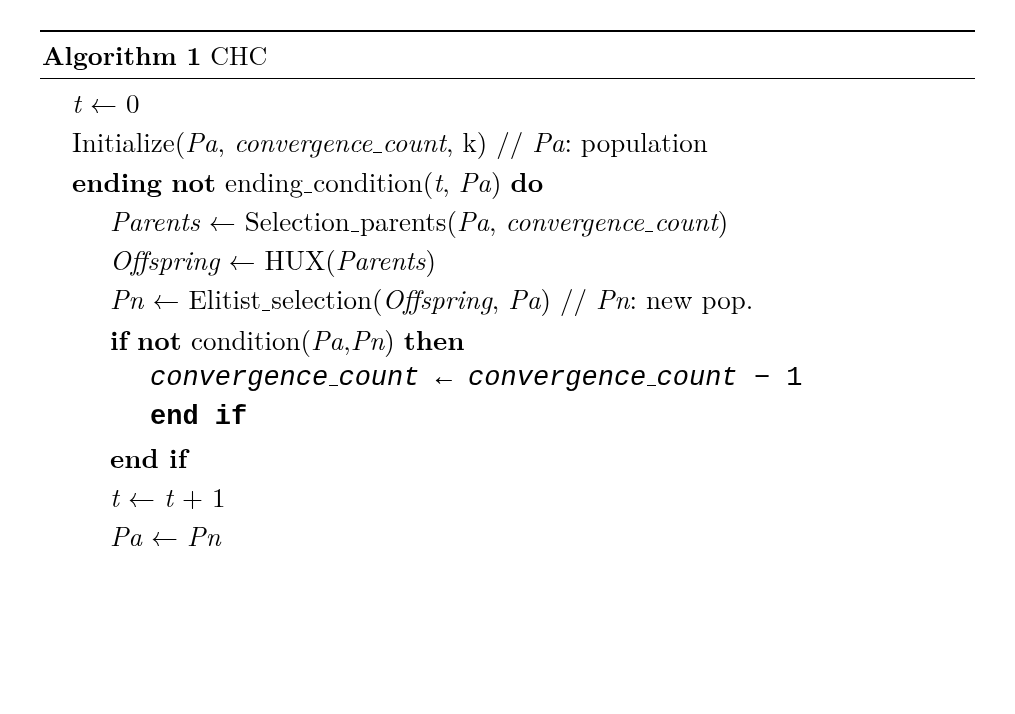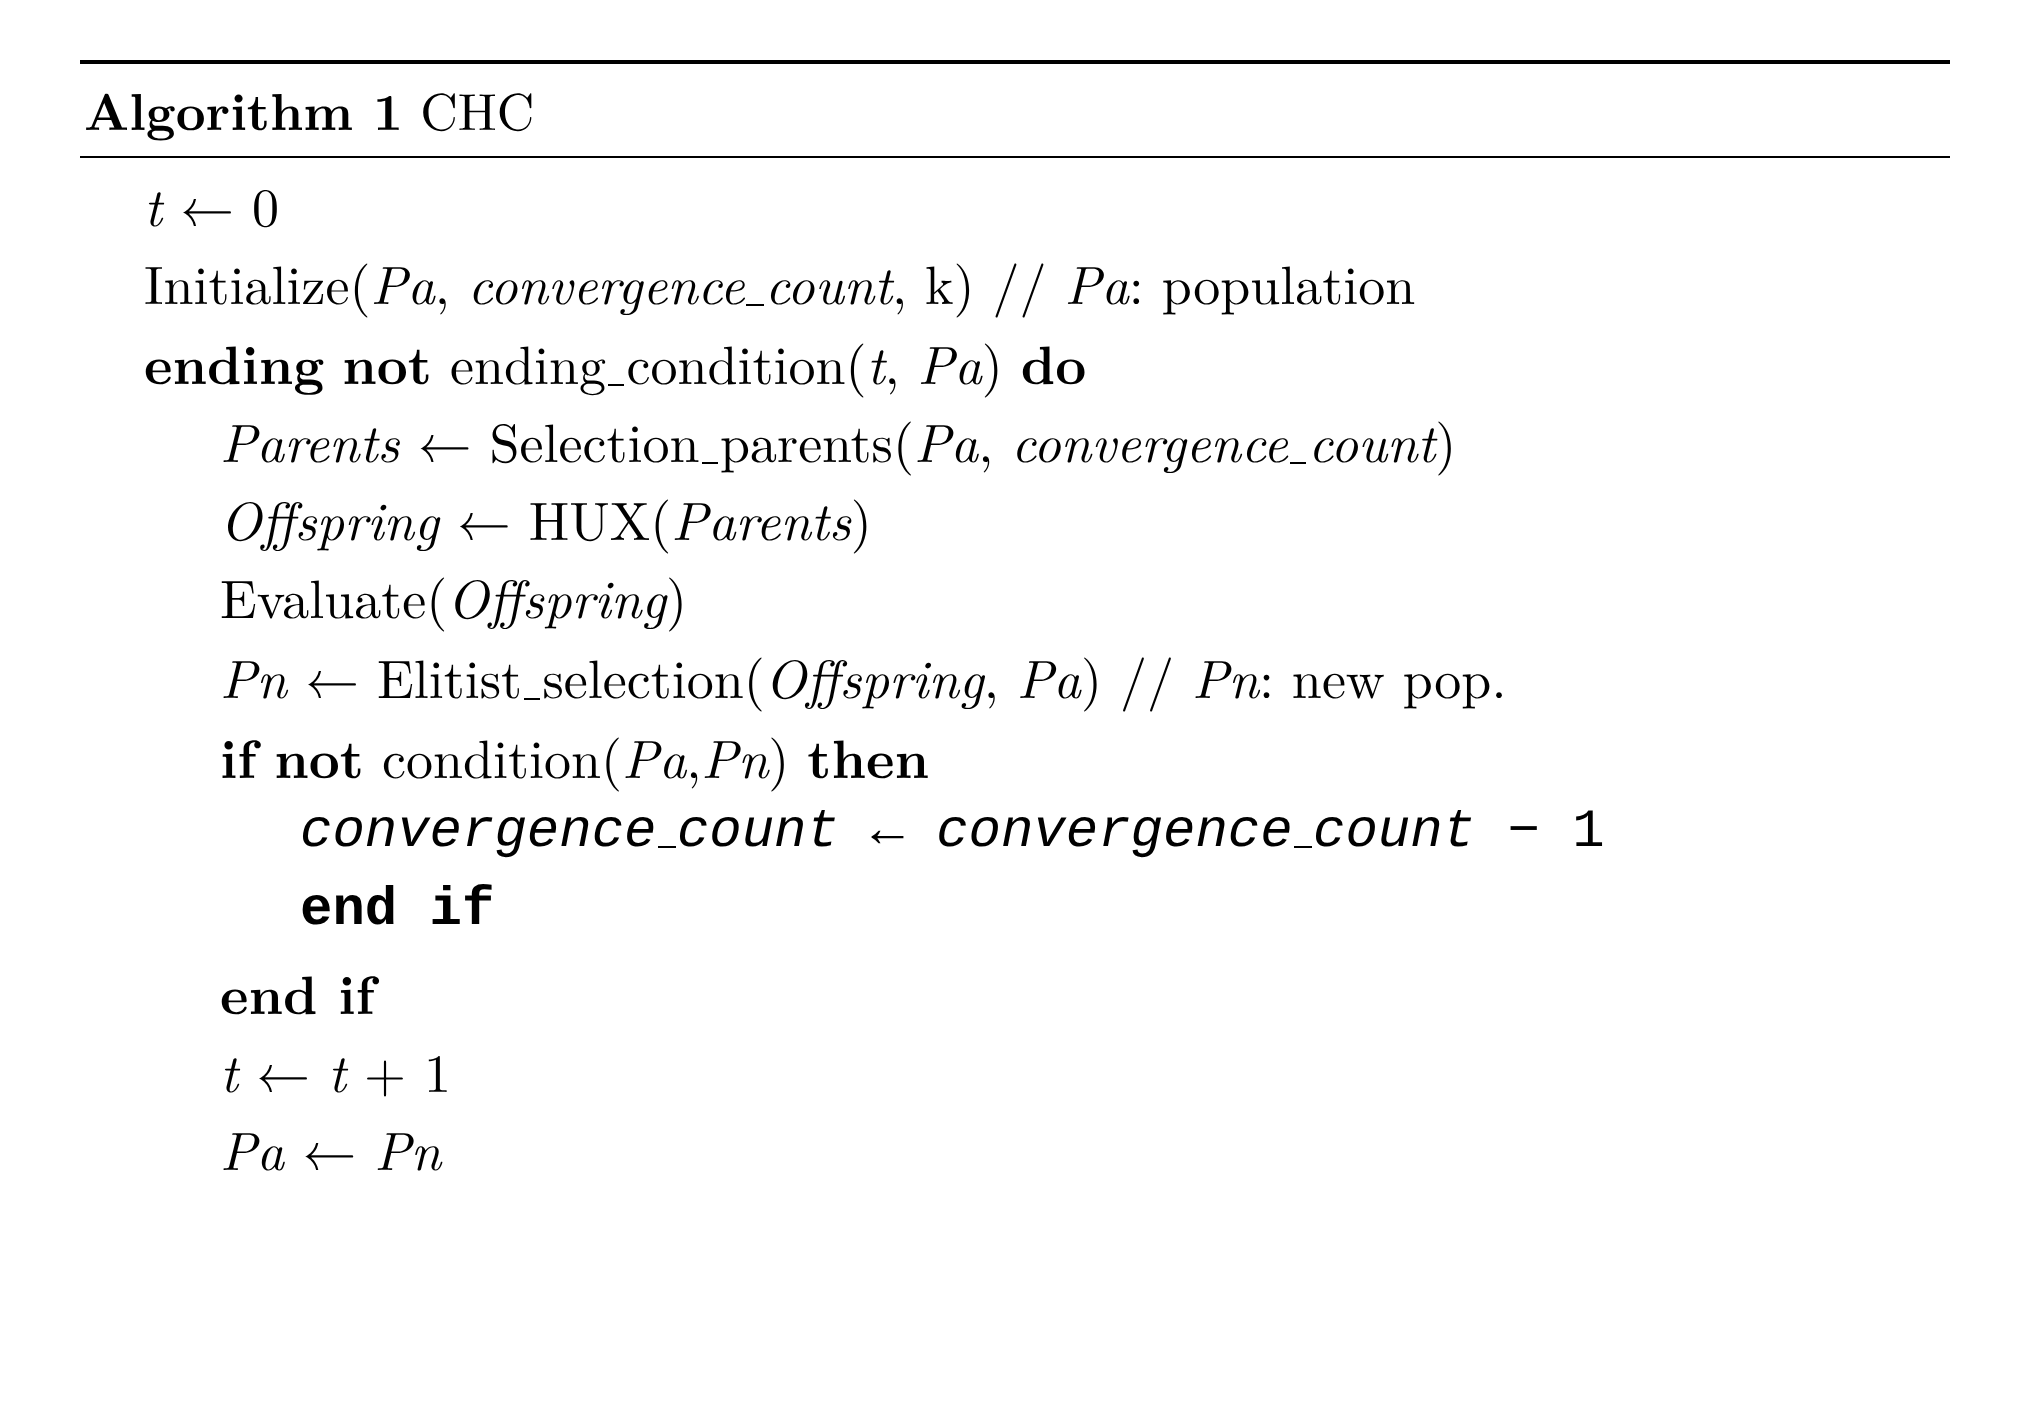--- a/index.html
+++ b/index.html
@@ -83,23 +83,20 @@
       <span>Selection</span><span class="u"></span><span>parents</span><span>(</span><span class="it">Pa</span><span>,</span>
       <span class="it">convergence</span><span class="u"></span><span class="it">count</span><span>)</span>
     </div>
 
     <div class="line i2">
       <span class="it">Offspring</span>
       <span>←</span>
       <span>HUX</span><span>(</span><span class="it">Parents</span><span>)</span>
     </div>
 
-    <div class="line i2">
-      <span>Evaluate</span><span>(</span><span class="it">Offspring</span><span>)</span>
-    </div>
 
     <div class="line i2">
       <span class="it">Pn</span>
       <span>←</span>
       <span>Elitist</span><span class="u"></span><span>selection</span><span>(</span><span class="it">Offspring</span><span>,</span>
       <span class="it">Pa</span><span>)</span>
       <span>//</span>
       <span class="it">Pn</span><span>: new pop.</span>
     </div>
 

